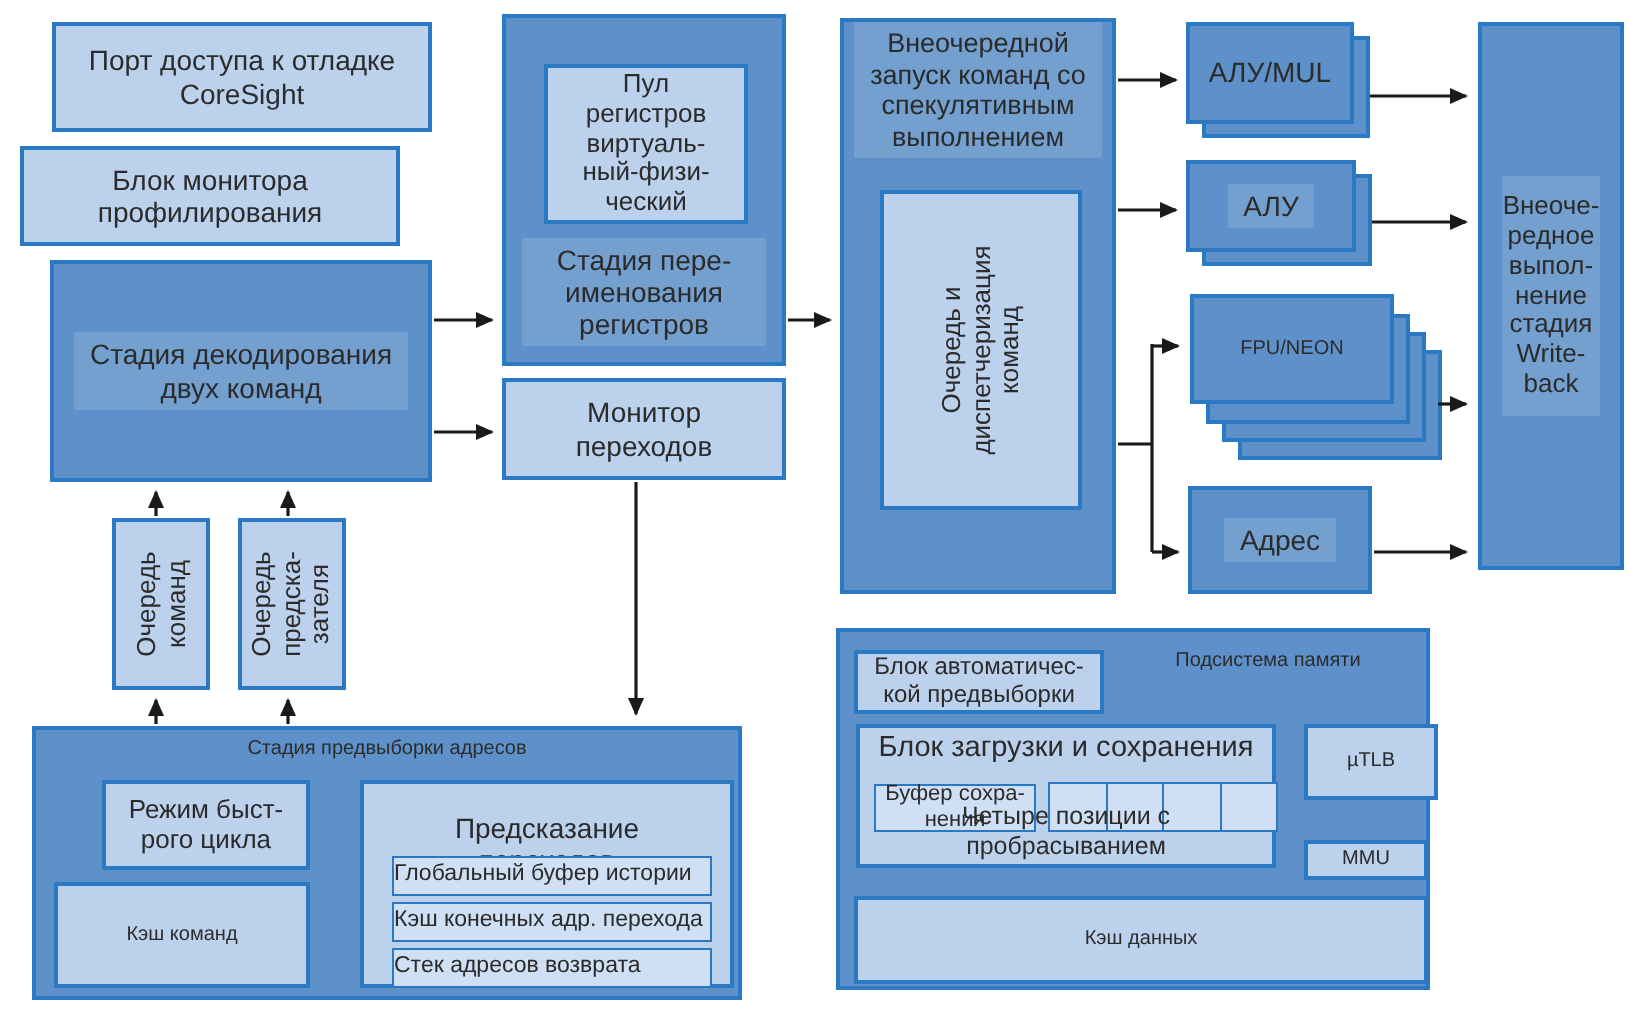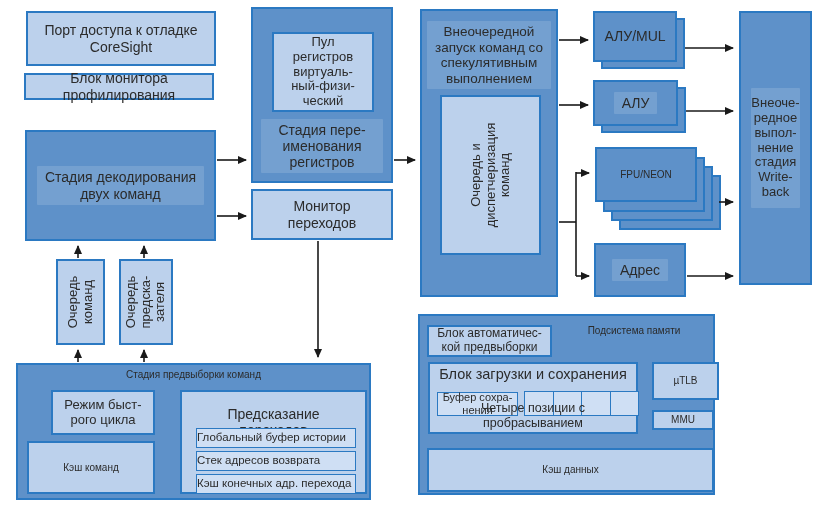--- a/index.html
+++ b/index.html
@@ -44,21 +44,21 @@
 </head>
 <body>
 
 <div class="stage">
 
   <div class="box light" style="left:26px;top:11px;width:190px;height:55px">
     <div class="lbl fs14">Порт доступа к отладке
 CoreSight</div>
   </div>
 
-  <div class="box light" style="left:24px;top:73px;width:190px;height:27px">
+  <div class="box light" style="left:10px;top:73px;width:190px;height:50px">
     <div class="lbl fs14">Блок монитора
 профилирования</div>
   </div>
 
   <div class="box med" style="left:25px;top:130px;width:191px;height:111px">
     <div class="lbl fs14 hl">Стадия декодирования
 двух команд</div>
   </div>
 
   <div class="box light" style="left:56px;top:259px;width:49px;height:86px">
@@ -66,43 +66,43 @@
 команд</div>
   </div>
 
   <div class="box light" style="left:119px;top:259px;width:54px;height:86px">
     <div class="vlbl fs13" style="width:84px">Очередь
 предска-
 зателя</div>
   </div>
 
   <div class="box med col" style="left:16px;top:363px;width:355px;height:137px">
-    <div class="lbl fs15" style="margin-top:4px">Стадия предвыборки команд</div>
+    <div class="lbl fs15" style="margin-top:4px">Стадия предвыборки адресов</div>
 
     <div class="box light" style="left:33px;top:25px;width:104px;height:45px">
       <div class="lbl fs13">Режим быст-
 рого цикла</div>
     </div>
 
     <div class="box light" style="left:9px;top:76px;width:128px;height:53px">
       <div class="lbl fs15">Кэш команд</div>
     </div>
 
     <div class="box light col" style="left:162px;top:25px;width:187px;height:104px">
       <div class="lbl fs14" style="margin-top:14px">Предсказание
 переходов</div>
       <div class="bp-rows">
         <div class="bp-row">
           <span class="lbl fs115">Глобальный буфер истории</span>
         </div>
         <div class="bp-row">
-          <span class="lbl fs115">Стек адресов возврата</span>
+          <span class="lbl fs115">Кэш конечных адр. перехода</span>
         </div>
         <div class="bp-row">
-          <span class="lbl fs115">Кэш конечных адр. перехода</span>
+          <span class="lbl fs115">Стек адресов возврата</span>
         </div>
       </div>
     </div>
   </div>
 
   <div class="box med col" style="left:251px;top:7px;width:142px;height:176px">
     <div class="box light" style="left:19px;top:23px;width:102px;height:80px">
       <div class="lbl fs13">Пул
 регистров
 виртуаль-
@@ -113,21 +113,21 @@
 именования
 регистров</div>
   </div>
 
   <div class="box light" style="left:251px;top:189px;width:142px;height:51px">
     <div class="lbl fs14">Монитор
 переходов</div>
   </div>
 
   <div class="box med col" style="left:420px;top:9px;width:138px;height:288px">
-    <div class="lbl fs135 hl" style="margin-top:10px">Внеочередной
+    <div class="lbl fs135 hl" style="">Внеочередной
 запуск команд со
 спекулятивным
 выполнением</div>
     <div class="box light" style="left:18px;top:84px;width:101px;height:160px">
       <div class="vlbl fs13" style="width:156px">Очередь и
 диспетчеризация
 команд</div>
     </div>
   </div>
 
@@ -182,21 +182,21 @@
 
     <div class="box light" style="left:7px;top:9px;width:125px;height:32px">
       <div class="lbl fs12">Блок автоматичес-
 кой предвыборки</div>
     </div>
 
     <div class="box light" style="left:232px;top:46px;width:67px;height:38px">
       <div class="lbl fs15">µTLB</div>
     </div>
 
-    <div class="box light" style="left:232px;top:94px;width:62px;height:20px">
+    <div class="box light" style="left:232px;top:104px;width:62px;height:20px">
       <div class="lbl fs15">MMU</div>
     </div>
 
     <div class="box light" style="left:7px;top:132px;width:287px;height:44px">
       <div class="lbl fs15">Кэш данных</div>
     </div>
   </div>
 
 
   <svg class="wires" width="824" height="506" viewBox="0 0 824 506">

